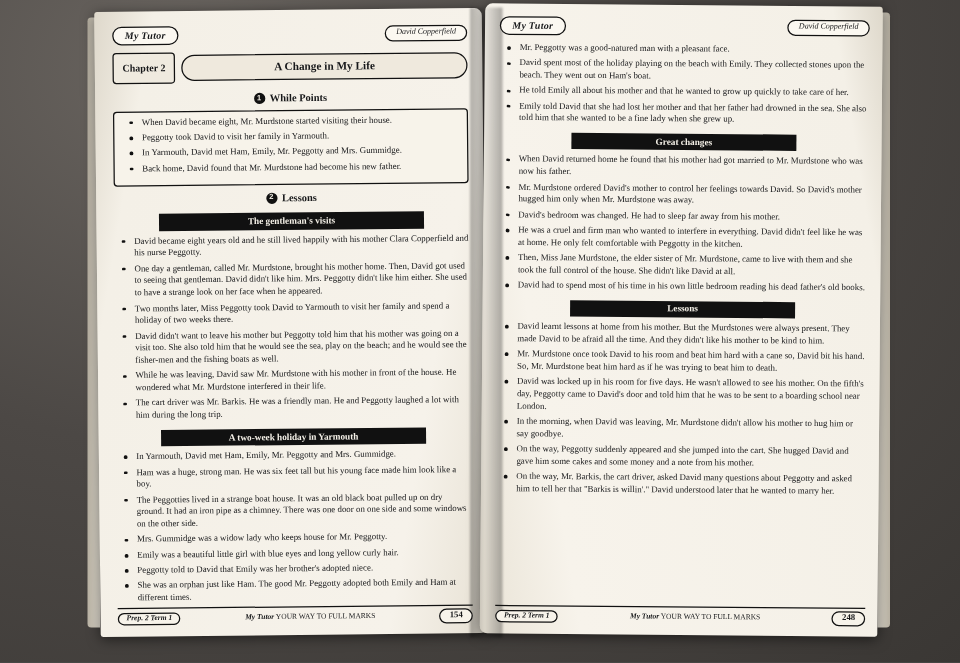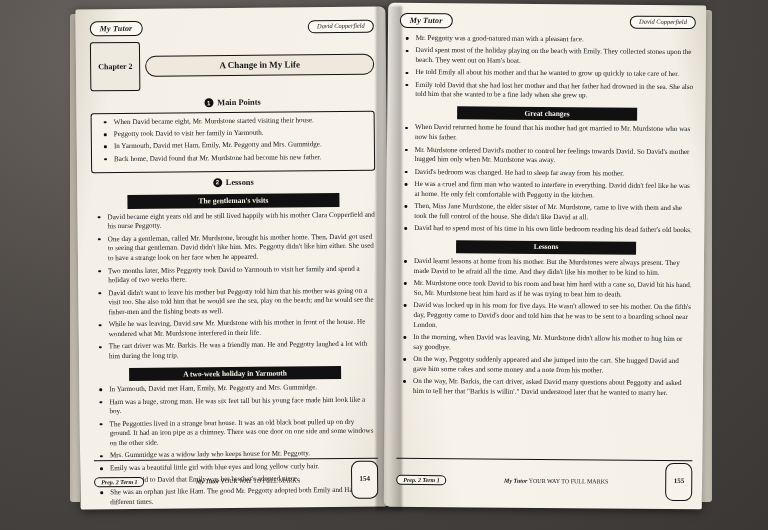--- a/index.html
+++ b/index.html
@@ -70,21 +70,21 @@
     background:#fbf8f1;
   }
   .book-pill{
     border:1.1px solid #111;border-radius:9px;padding:1px 8px;
     font-size:6.4px;font-style:italic;background:#fbf8f1;
   }
 
   
   .chapter-row{display:flex;align-items:center;gap:5px;margin:4px 0 7px 0;}
   .chapter-tag{
-    border:1.2px solid #111;border-radius:3px;padding:18px 7px;
+    border:1.2px solid #111;border-radius:3px;padding:6px 7px;
     font-weight:bold;font-size:8px;background:#efeadf;
   }
   .chapter-title{
     flex:1;border:1.3px solid #111;border-radius:12px;padding:3px 8px;
     text-align:center;font-weight:bold;font-size:9px;background:#efe9dd;
   }
 
   .sec-head{
     display:flex;align-items:center;gap:4px;font-weight:bold;font-size:8.4px;
     margin:5px 0 3px 0;justify-content:center;
@@ -119,21 +119,21 @@
     display:flex;justify-content:space-between;align-items:center;
     border-top:1px solid #111;padding-top:2px;
   }
   .foot-left{
     border:1px solid #111;border-radius:8px;padding:0 6px;
     font-size:6px;font-weight:bold;font-style:italic;background:#f7f3ea;
   }
   .foot-mid{font-size:6px;}
   .foot-mid b{font-style:italic;}
   .foot-page{
-    border:1px solid #111;border-radius:8px;padding:13px 7px;
+    border:1px solid #111;border-radius:8px;padding:0 7px;
     font-size:7px;font-weight:bold;background:#f7f3ea;
   }
 </style>
 </head>
 <body>
 
 <div class="page-shot">
   <div class="backdrop"></div>
 
   <div class="book">
@@ -150,21 +150,21 @@
         <span class="book-pill">David Copperfield</span>
       </div>
 
       <div class="chapter-row">
         <span class="chapter-tag">Chapter 2</span>
         <span class="chapter-title">A Change in My Life</span>
       </div>
 
       <div class="sec-head">
         <span class="numdot">1</span>
-        <span>Main Points</span>
+        <span>While Points</span>
       </div>
 
       <div class="boxed">
         <ul class="bl">
           <li>When David became eight, Mr. Murdstone started visiting their house.</li>
           <li>Peggotty took David to visit her family in Yarmouth.</li>
           <li>In Yarmouth, David met Ham, Emily, Mr. Peggotty and Mrs. Gummidge.</li>
           <li>Back home, David found that Mr. Murdstone had become his new father.</li>
         </ul>
       </div>
@@ -242,17 +242,17 @@
         <li>On the way, Peggotty suddenly appeared and she jumped into the cart. She hugged David and gave him some cakes and some money and a note from his mother.</li>
         <li>On the way, Mr. Barkis, the cart driver, asked David many questions about Peggotty and asked him to tell her that "Barkis is willin'." David understood later that he wanted to marry her.</li>
       </ul>
 
       <div class="footer">
         <span class="foot-left">Prep. 2 Term 1</span>
         <span class="foot-mid">
           <b>My Tutor</b>
           <span>YOUR WAY TO FULL MARKS</span>
         </span>
-        <span class="foot-page">155</span>
+        <span class="foot-page">248</span>
       </div>
     </div>
   </div>
 </div>
 
 </body></html>

